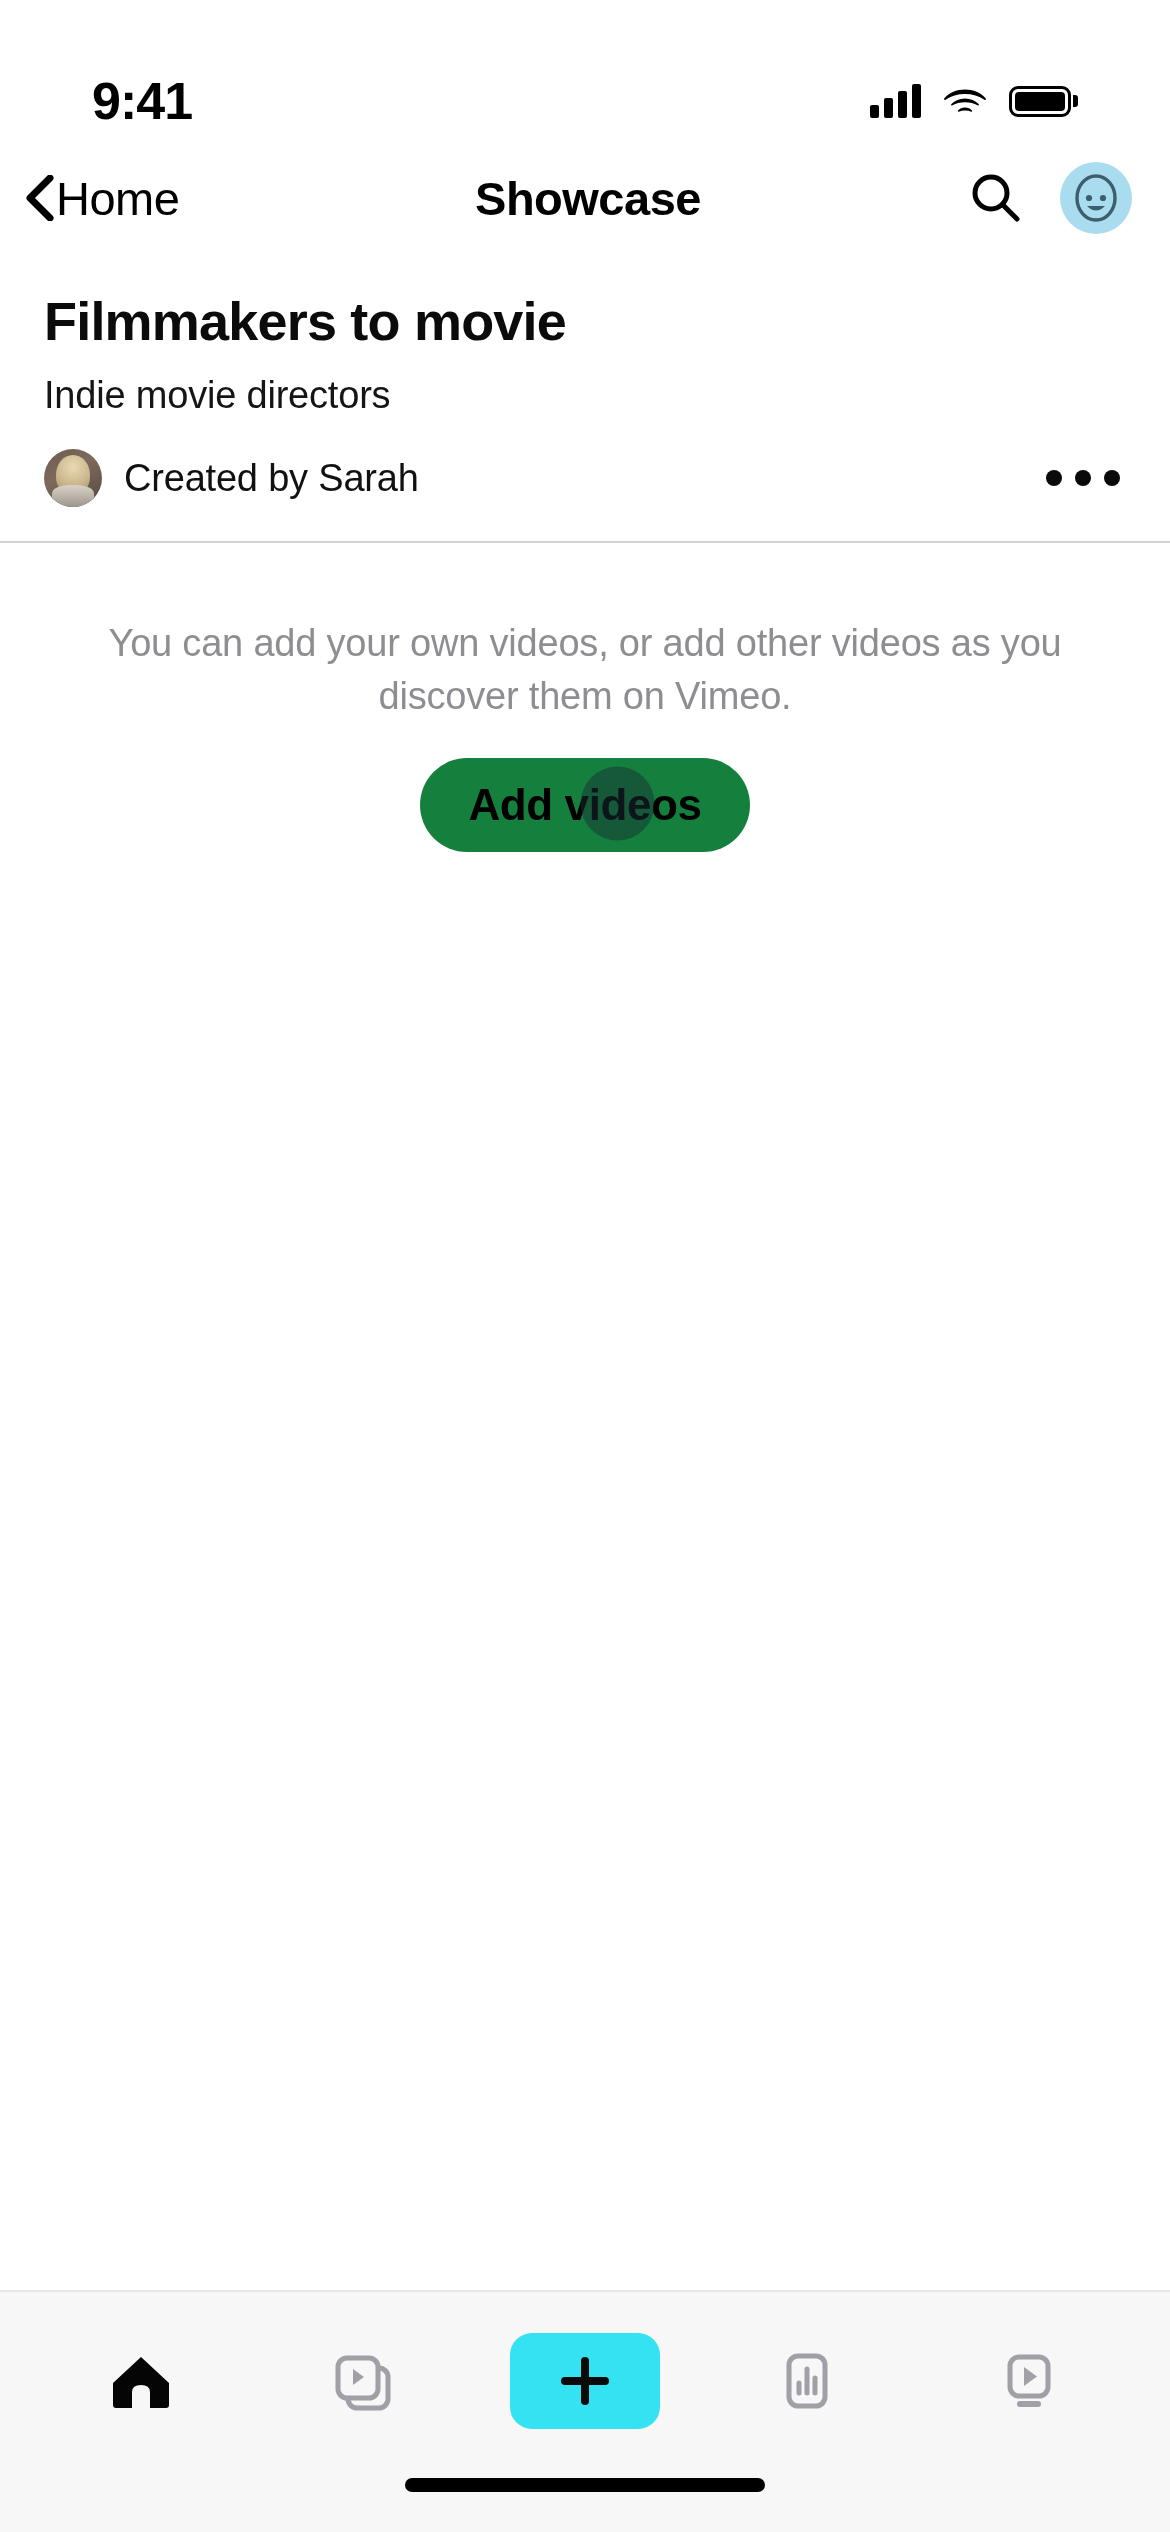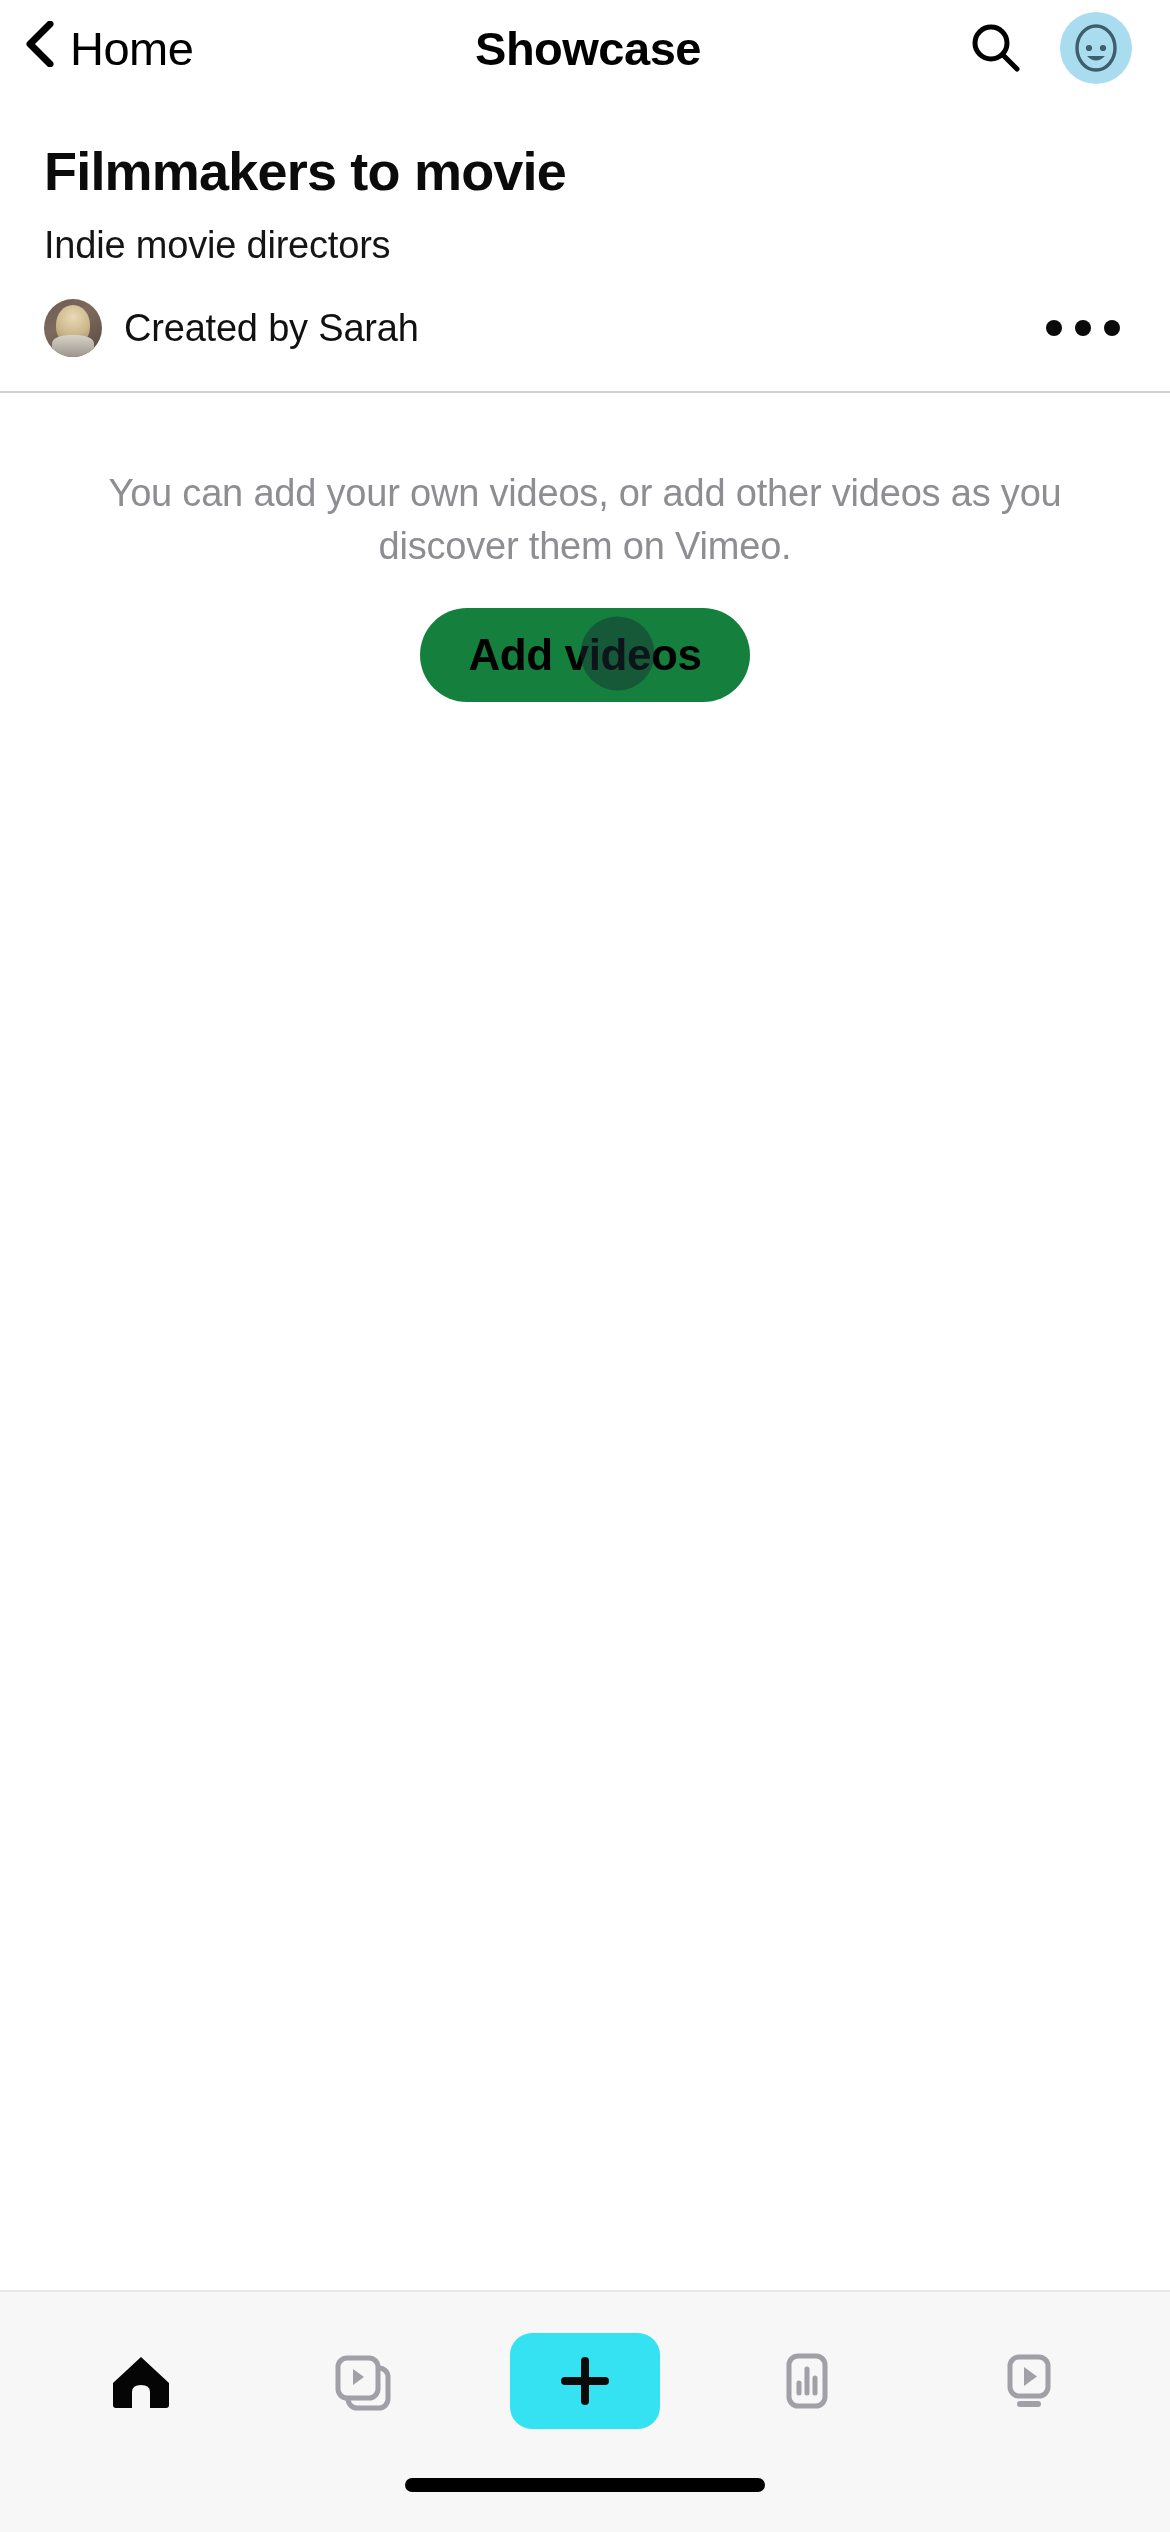--- a/index.html
+++ b/index.html
@@ -33,21 +33,21 @@
   }
   .battery-fill { flex:1; background:#000; border-radius:4px; }
   .battery-cap { width:5px; height:12px; background:#000; border-radius:0 3px 3px 0; margin-left:2px; }
 
   
   .nav-bar {
     height:96px; flex:0 0 96px;
     display:flex; align-items:center; position:relative;
     padding:0 38px 0 22px;
   }
-  .nav-back { display:flex; gap:14px; cursor:pointer; }
+  .nav-back { display:flex; align-items:center; gap:0; cursor:pointer; }
   .chev-left { width:34px; height:46px; flex:0 0 34px; }
   .nav-back-label { font-size:47px; color:#000; letter-spacing:-0.5px; }
   .nav-title {
     position:absolute; left:6px; right:0; text-align:center;
     font-size:47px; font-weight:bold; color:#000; letter-spacing:-0.5px;
     pointer-events:none;
   }
   .nav-right { margin-left:auto; display:flex; align-items:center; gap:38px; z-index:2; }
   .search-ic { width:52px; height:52px; cursor:pointer; }
   .avatar-nav {
@@ -114,20 +114,42 @@
     display:flex; align-items:center; justify-content:center; cursor:pointer;
   }
   .home-ind-wrap { flex:0 0 62px; height:62px; display:flex; align-items:flex-start; justify-content:center; background:#f7f7f8; }
   .home-indicator { width:360px; height:14px; background:#000; border-radius:10px; margin-top:8px; }
 </style>
 </head>
 <body>
 
 <div class="phone">
 
+  <div class="status-bar">
+    <div class="status-time">9:41</div>
+    <div class="status-icons">
+      <div class="cellular">
+        <i></i>
+          <i></i>
+          <i></i>
+          <i></i>
+      </div>
+      <svg class="wifi-ic" viewBox="0 0 44 34">
+        <path d="M22 5.5C13.6 5.5 6.2 8.9 1.4 14.2c-.9 1 .1 2.2 1.2 1.5C8 12 14.7 10 22 10s14 2 19.4 5.7c1.1.7 2.1-.5 1.2-1.5C37.8 8.9 30.4 5.5 22 5.5z" fill="#000"></path>
+        <path d="M22 14.5c-5.4 0-10.3 2.1-13.6 5.4-.8.8.1 1.9 1.1 1.4 3.5-1.9 7.7-3 12.5-3s9 1.1 12.5 3c1 .5 1.9-.6 1.1-1.4-3.3-3.3-8.2-5.4-13.6-5.4z" fill="#000"></path>
+        <path d="M22 23.5c-2.9 0-5.4 1.2-7 3.1-.5.6 0 1.3.7 1.1 1.9-.7 4-1.1 6.3-1.1s4.4.4 6.3 1.1c.7.2 1.2-.5.7-1.1-1.6-1.9-4.1-3.1-7-3.1z" fill="#000"></path>
+      </svg>
+      <div class="battery">
+        <div class="battery-body">
+            <div class="battery-fill"></div>
+          </div>
+        <div class="battery-cap"></div>
+      </div>
+    </div>
+  </div>
 
   <div class="nav-bar">
     <div class="nav-back">
       <svg class="chev-left" viewBox="0 0 34 46">
         <path d="M28 3 L8 23 L28 43" fill="none" stroke="#000" stroke-width="7" stroke-linecap="round" stroke-linejoin="round"></path>
       </svg>
       <span class="nav-back-label">Home</span>
     </div>
     <div class="nav-title">Showcase</div>
     <div class="nav-right">

